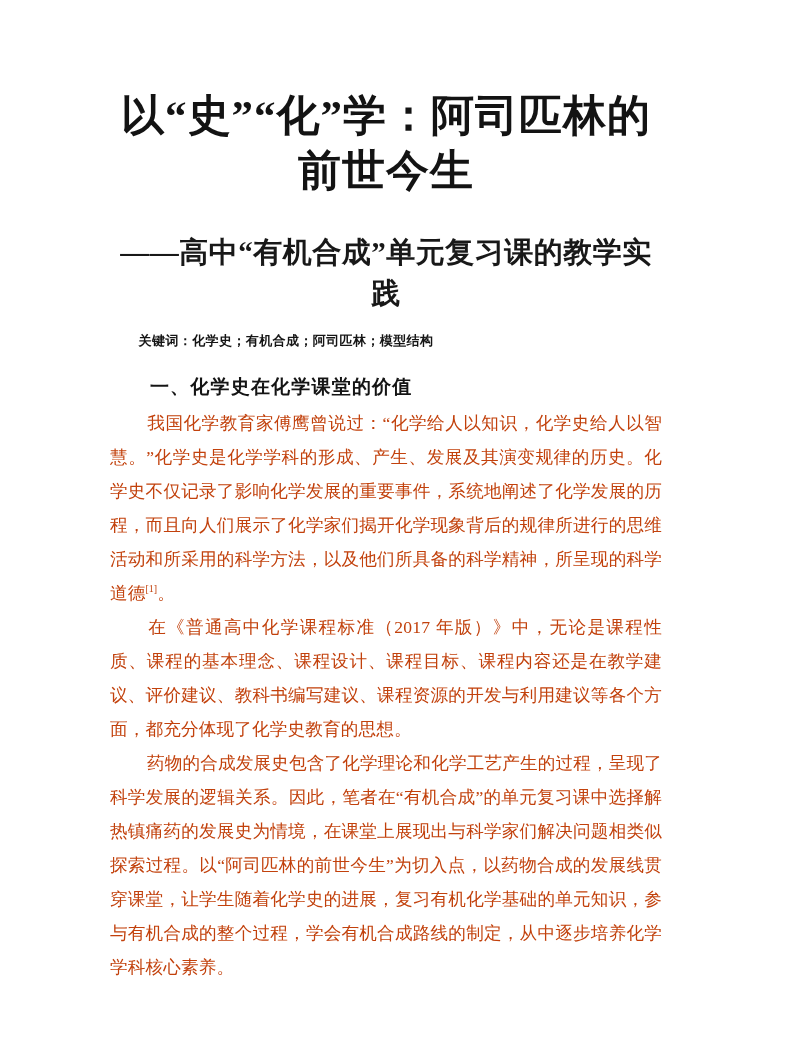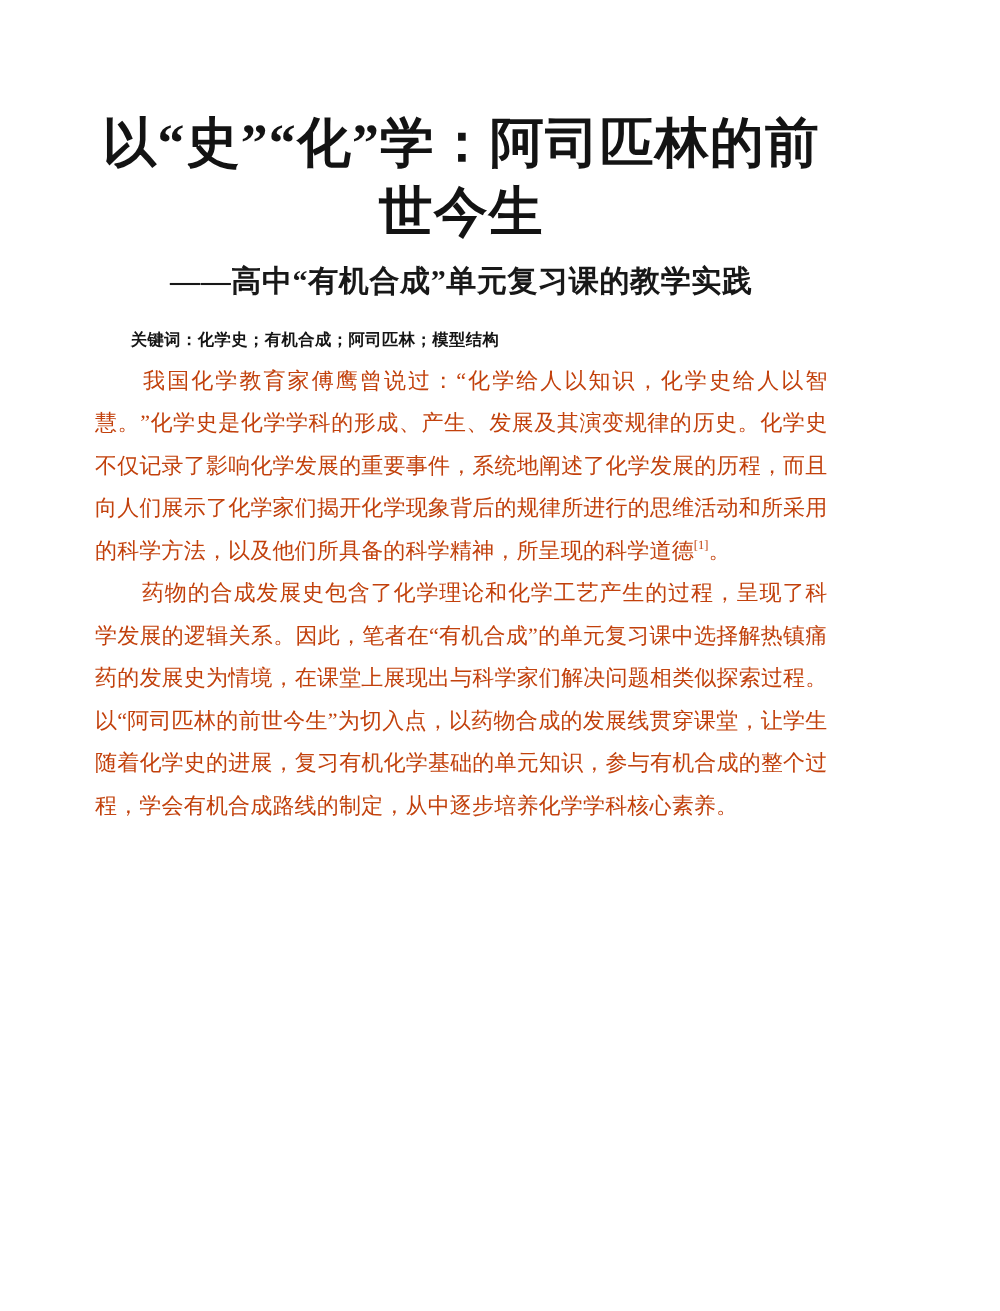--- a/index.html
+++ b/index.html
@@ -14,21 +14,21 @@
     font-family: "Liberation Serif", "DejaVu Serif", serif;
     color: #1a1a1a;
     -webkit-font-smoothing: antialiased;
   }
 
   .page {
     position: relative;
     width: 772px;
     height: 1049px;
     box-sizing: border-box;
-    padding: 0 110px 0 76px;
+    padding: 0 110px 0 110px;
     background: #ffffff;
   }
 
   
   .title-block {
     padding-top: 88px;
     text-align: center;
   }
   .doc-title {
     font-family: "Liberation Serif", "DejaVu Serif", serif;
@@ -36,25 +36,25 @@
     font-size: 43px;
     line-height: 1.28;
     letter-spacing: 1px;
     color: #131313;
     margin: 0;
     text-align: center;
   }
   .doc-subtitle {
     font-family: "Liberation Serif", "DejaVu Serif", serif;
     font-weight: 700;
-    font-size: 24px;
+    font-size: 29px;
     line-height: 1.4;
     letter-spacing: 0.5px;
     color: #181818;
-    margin: 12px 0 0 0;
+    margin: 34px 0 0 0;
     text-align: center;
   }
 
   
   .abstract {
     margin-top: 22px;
     font-size: 17.5px;
     line-height: 34px;
     text-align: justify;
     text-justify: inter-ideograph;
@@ -120,23 +120,27 @@
 <div class="page">
 
   <div class="title-block">
     <h1 class="doc-title">以“史”“化”学：阿司匹林的前世今生</h1>
     <div class="doc-subtitle">——高中“有机合成”单元复习课的教学实践</div>
   </div>
 
 
   <div class="keywords">关键词：化学史；有机合成；阿司匹林；模型结构</div>
 
+  <div class="section-heading">一、化学史在化学课堂的价值</div>
 
   <p class="para">
     <span class="indent"></span><span>我国化学教育家傅鹰曾说过：“化学给人以知识，化学史给人以智慧。”化学史是化学学科的形成、产生、发展及其演变规律的历史。化学史不仅记录了影响化学发展的重要事件，系统地阐述了化学发展的历程，而且向人们展示了化学家们揭开化学现象背后的规律所进行的思维活动和所采用的科学方法，以及他们所具备的科学精神，所呈现的科学道德</span><sup>[1]</sup><span>。</span>
   </p>
 
+  <p class="para">
+    <span class="indent"></span><span>在《普通高中化学课程标准（2017 年版）》中，无论是课程性质、课程的基本理念、课程设计、课程目标、课程内容还是在教学建议、评价建议、教科书编写建议、课程资源的开发与利用建议等各个方面，都充分体现了化学史教育的思想。</span>
+  </p>
 
   <p class="para">
     <span class="indent"></span><span>药物的合成发展史包含了化学理论和化学工艺产生的过程，呈现了科学发展的逻辑关系。因此，笔者在“有机合成”的单元复习课中选择解热镇痛药的发展史为情境，在课堂上展现出与科学家们解决问题相类似探索过程。以“阿司匹林的前世今生”为切入点，以药物合成的发展线贯穿课堂，让学生随着化学史的进展，复习有机化学基础的单元知识，参与有机合成的整个过程，学会有机合成路线的制定，从中逐步培养化学学科核心素养。</span>
   </p>
 
 </div>
 
 </body></html>

